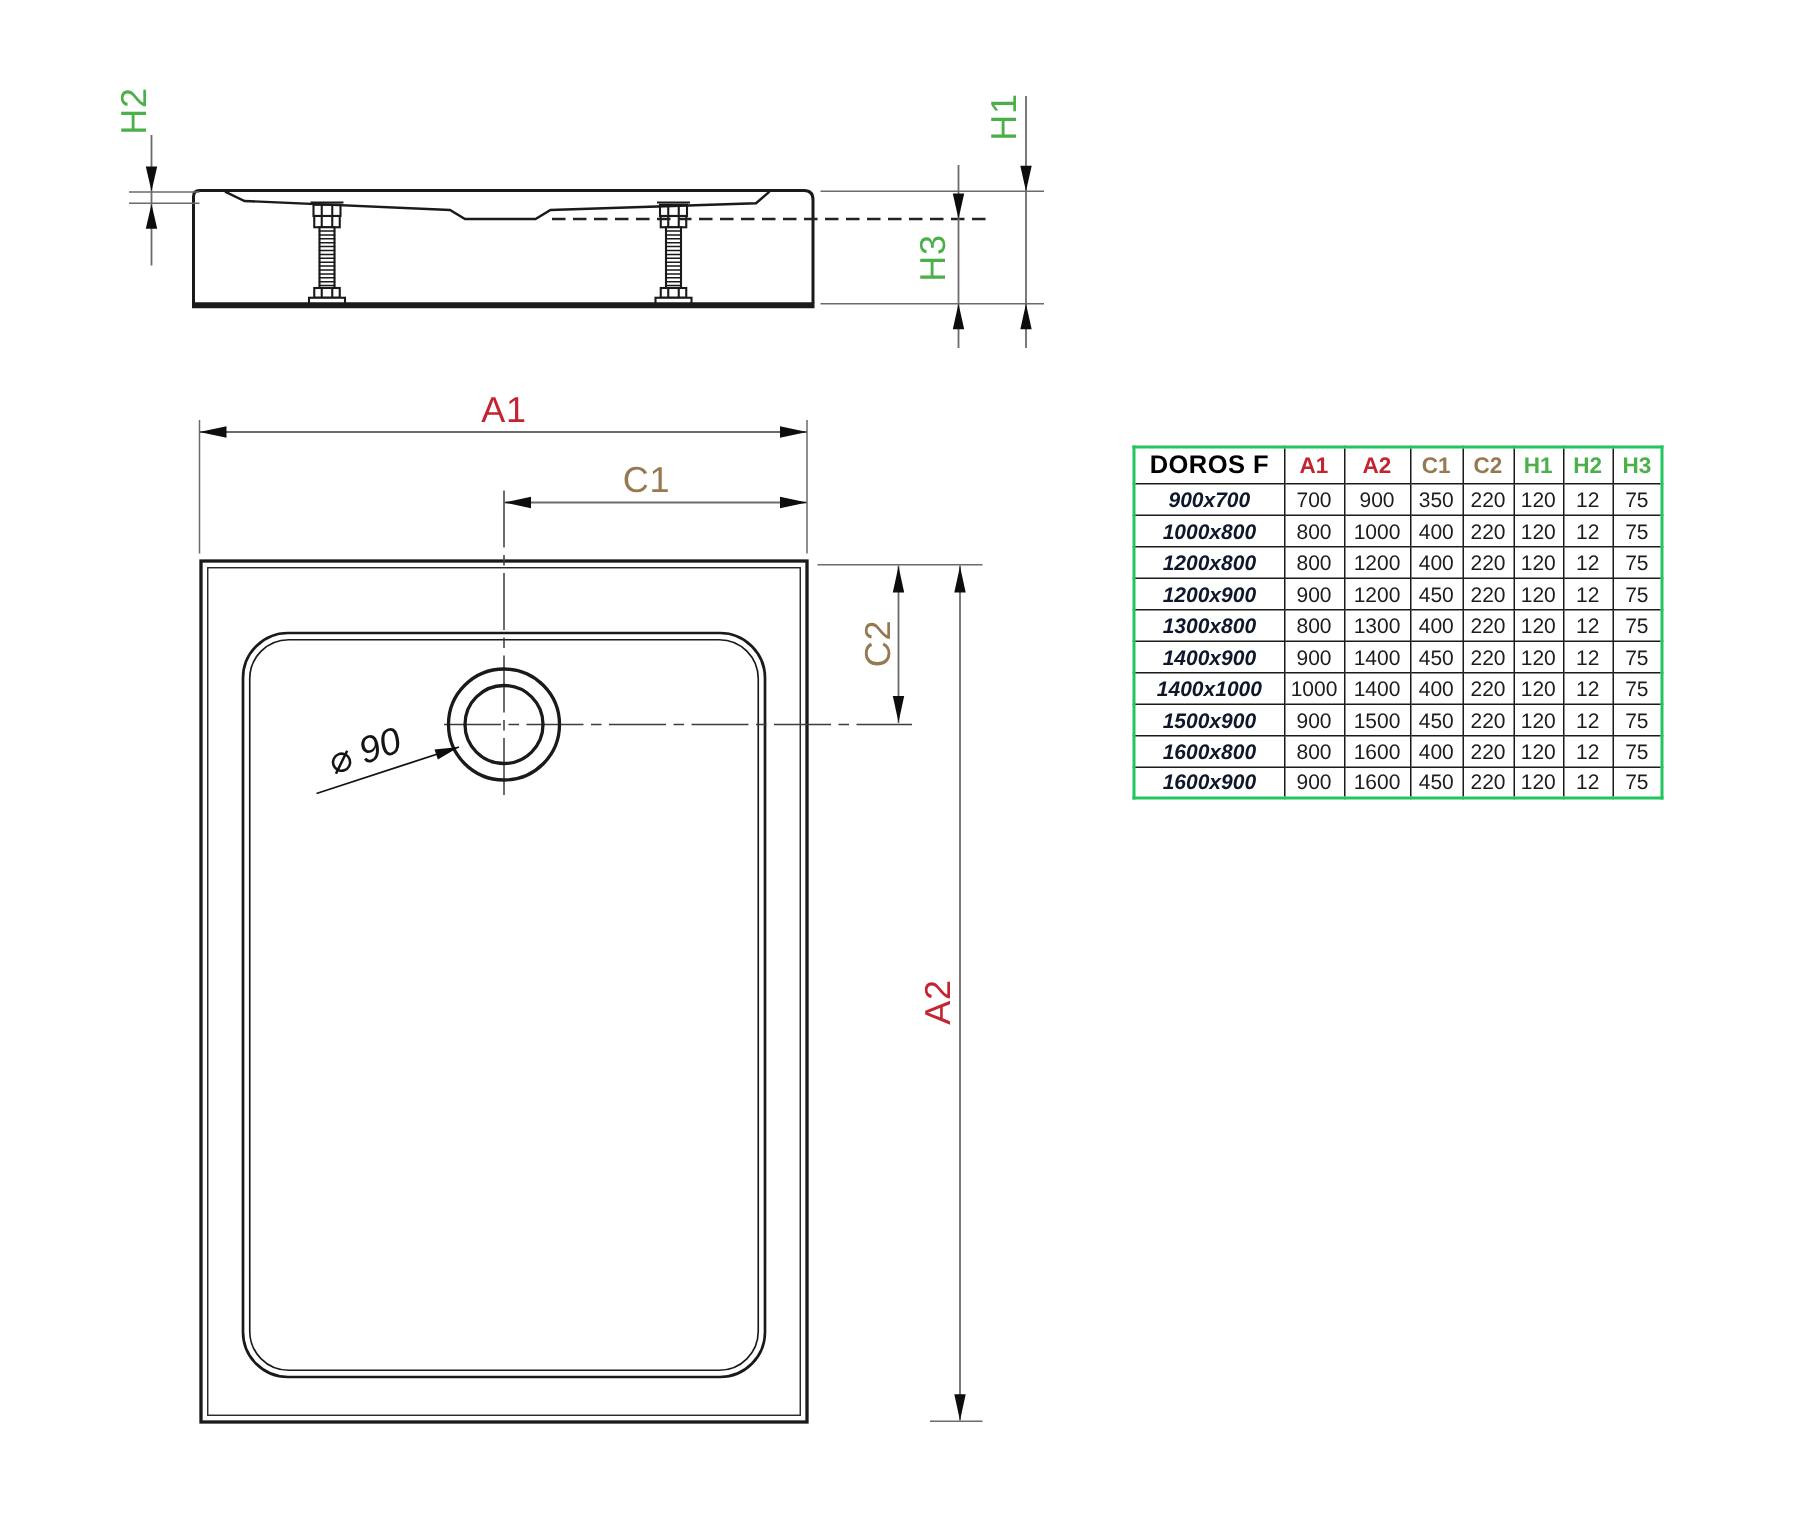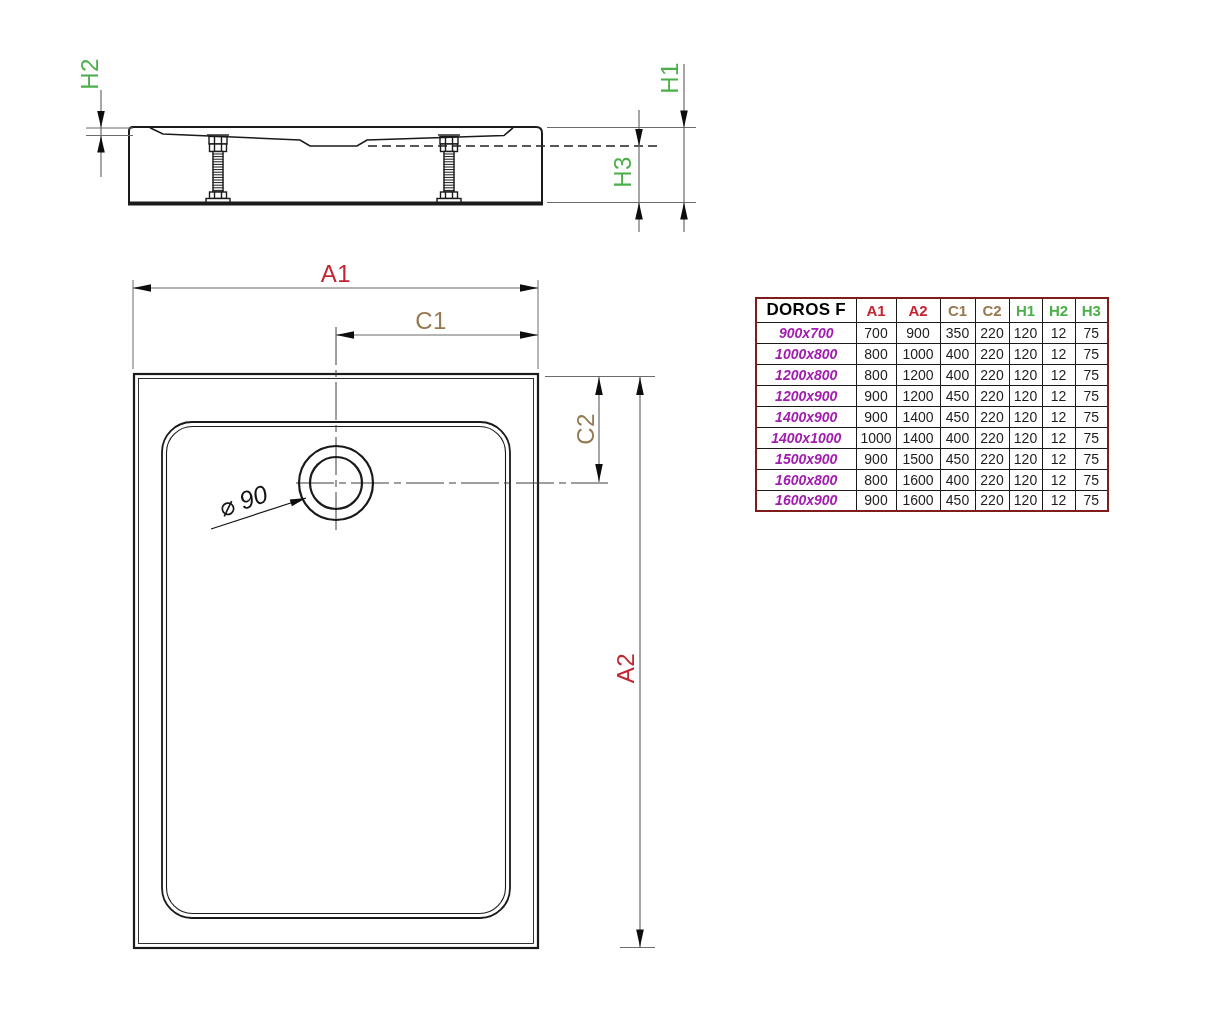--- a/index.html
+++ b/index.html
@@ -14,31 +14,31 @@
   }
   .dim-label.v{transform:translate(-50%,-50%) rotate(-90deg);}
   .diam-label{
     position:absolute;font-size:25px;font-style:italic;color:#141414;white-space:nowrap;
     transform:translate(-50%,-50%) rotate(-19deg);
   }
   
   #spec-table-wrap{position:absolute;left:755px;top:297px;}
   table.spec{
     border-collapse:collapse;table-layout:fixed;width:352px;
-    border:2px solid #7f1d1d;background:#fff;
+    border:2px solid #22c55e;background:#fff;
   }
   table.spec th,table.spec td{
     border:1.6px solid #1a1a1a;text-align:center;vertical-align:middle;
     padding:0;overflow:hidden;
   }
   table.spec thead tr{height:24px;}
   table.spec tbody tr{height:21px;}
   .title-cell{font-size:17px;font-weight:bold;color:#000;letter-spacing:0.3px;}
   .col-head{font-size:15px;font-weight:bold;}
-  td.size-cell{font-size:14px;font-weight:bold;font-style:italic;color:#a21caf;}
+  td.size-cell{font-size:14px;font-weight:bold;font-style:italic;color:#0f172a;}
   td.value-cell{font-size:14px;color:#1c1c1c;}
 </style>
 </head>
 <body>
 
 <div id="canvas">
 
   <svg id="drawing-svg" width="1209" height="1013" viewBox="0 0 1209 1013">
 
     <g fill="none" stroke="#1a1a1a">
@@ -211,20 +211,30 @@
             <td class="size-cell">1200x900</td>
             <td class="value-cell">900</td>
             <td class="value-cell">1200</td>
             <td class="value-cell">450</td>
             <td class="value-cell">220</td>
             <td class="value-cell">120</td>
             <td class="value-cell">12</td>
             <td class="value-cell">75</td>
           </tr>
           <tr>
+            <td class="size-cell">1300x800</td>
+            <td class="value-cell">800</td>
+            <td class="value-cell">1300</td>
+            <td class="value-cell">400</td>
+            <td class="value-cell">220</td>
+            <td class="value-cell">120</td>
+            <td class="value-cell">12</td>
+            <td class="value-cell">75</td>
+          </tr>
+          <tr>
             <td class="size-cell">1400x900</td>
             <td class="value-cell">900</td>
             <td class="value-cell">1400</td>
             <td class="value-cell">450</td>
             <td class="value-cell">220</td>
             <td class="value-cell">120</td>
             <td class="value-cell">12</td>
             <td class="value-cell">75</td>
           </tr>
           <tr>

